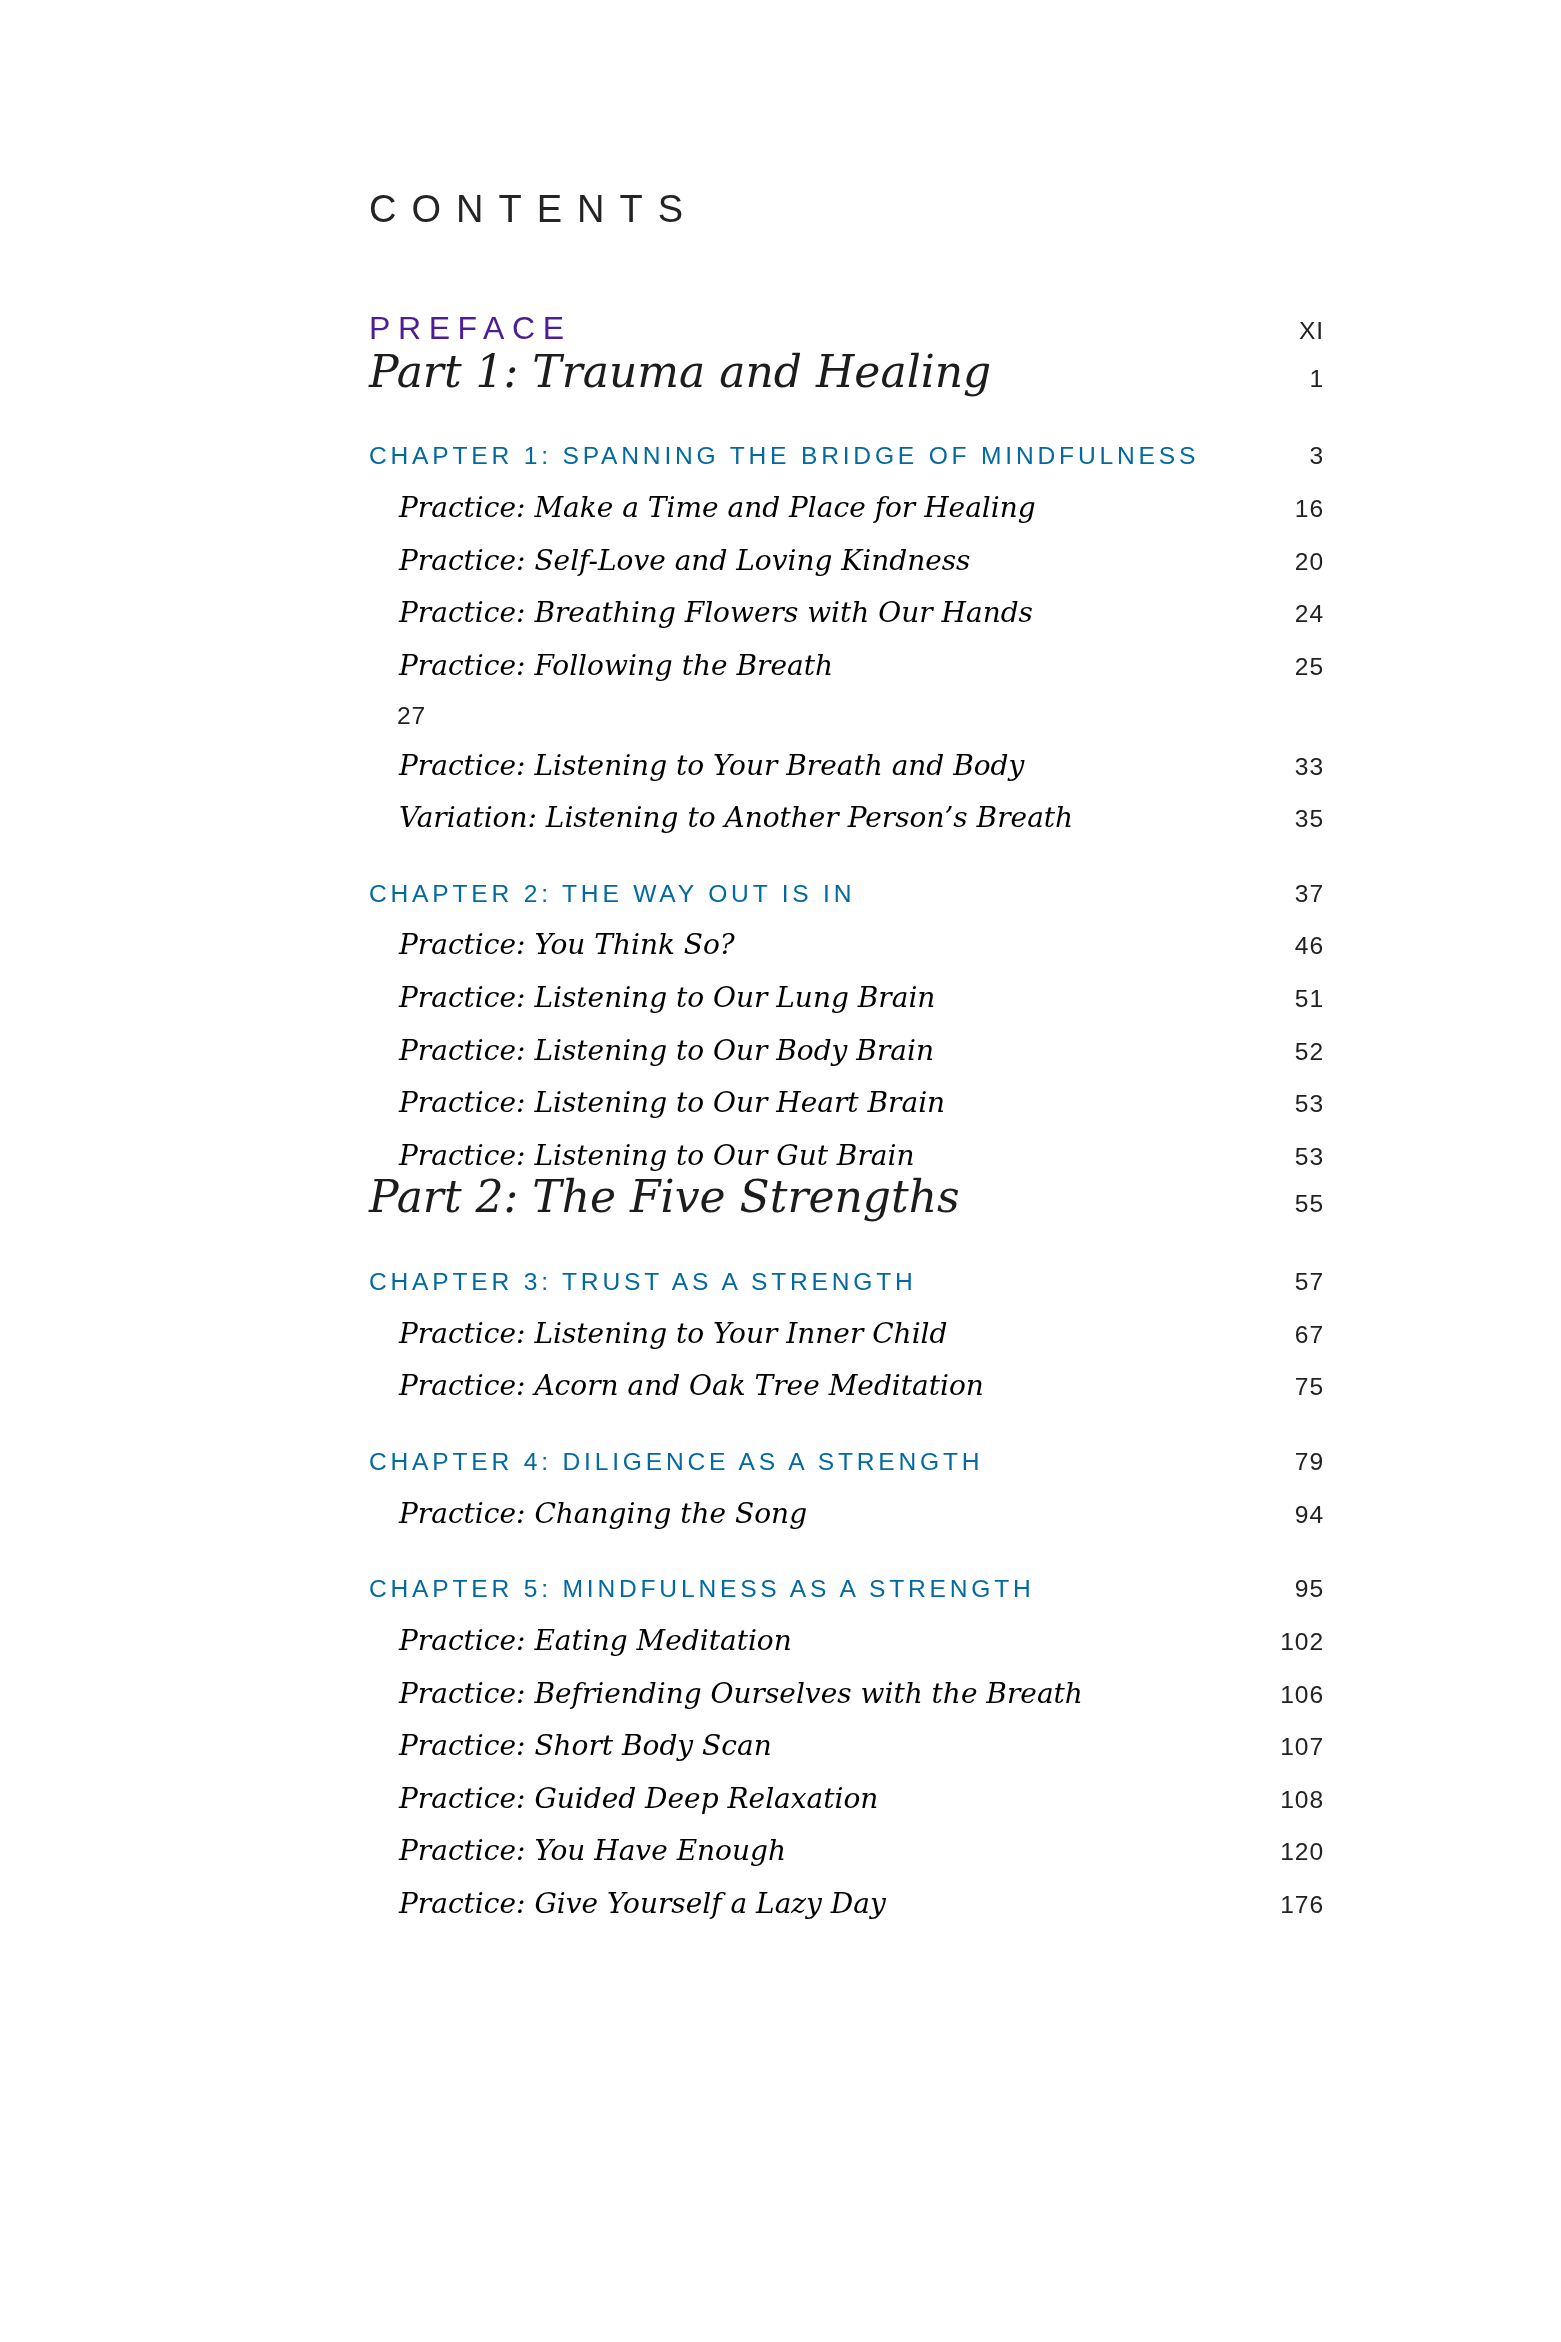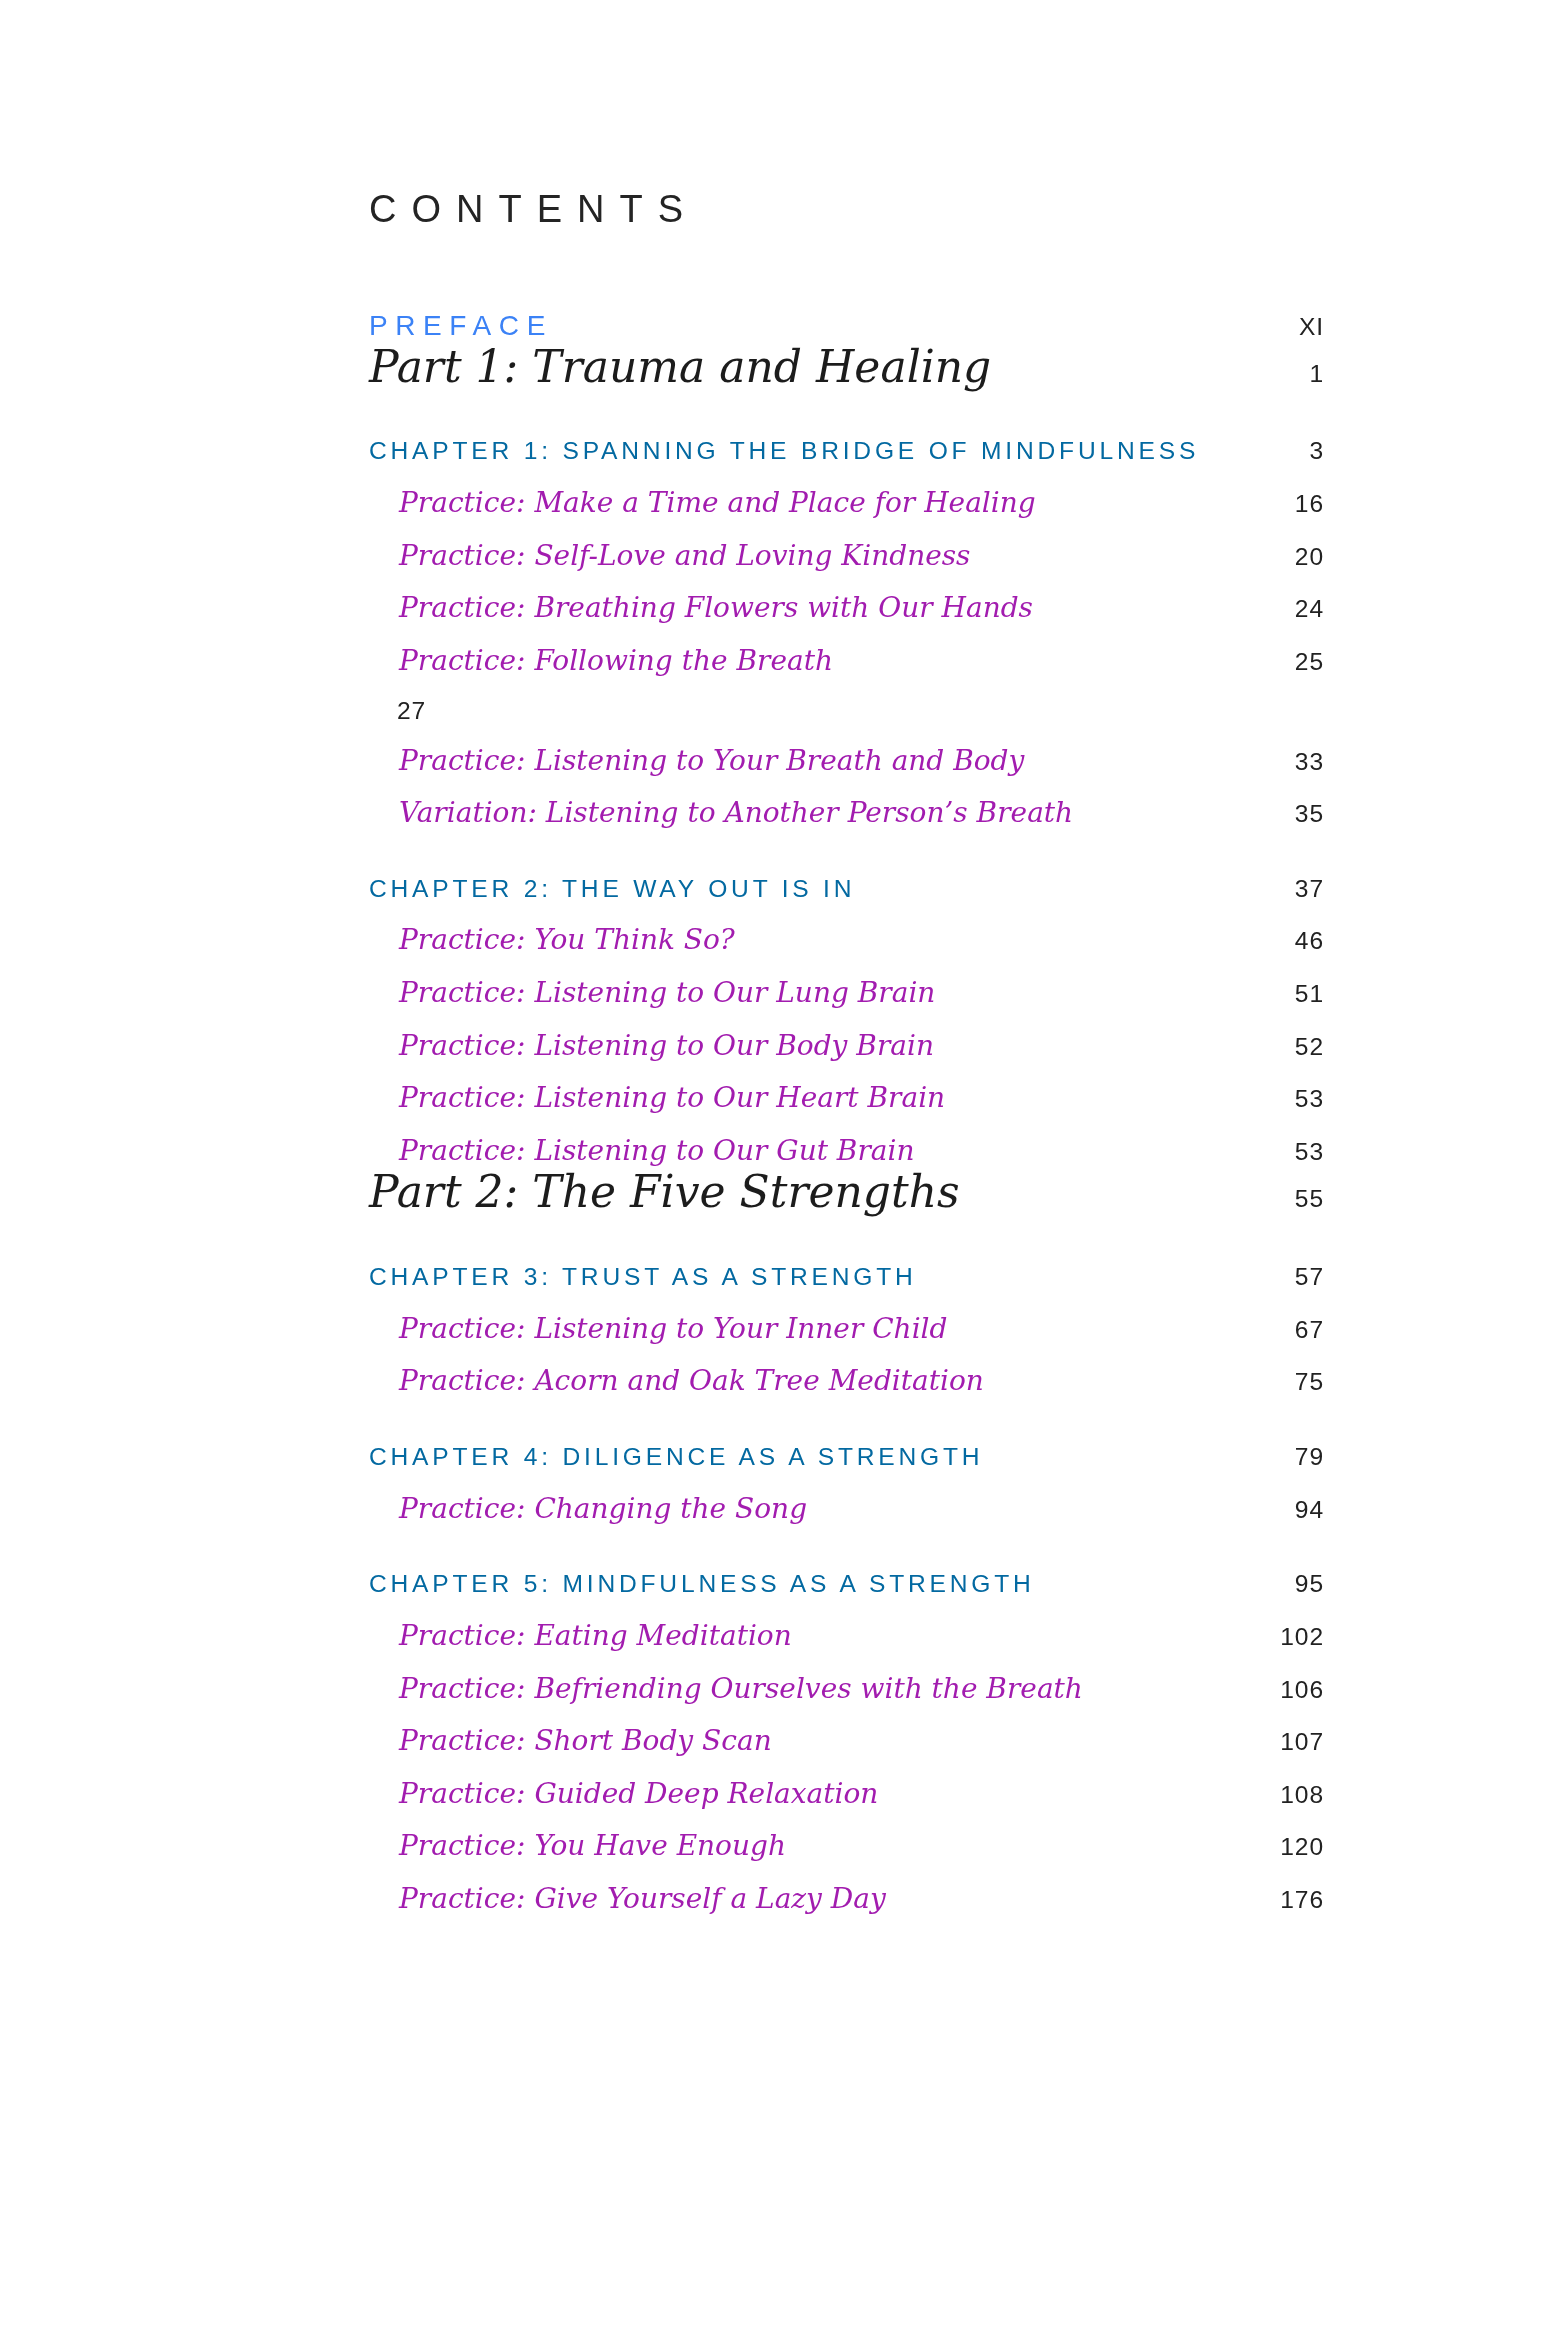--- a/index.html
+++ b/index.html
@@ -37,23 +37,23 @@
     font-size: 24.6px;
     letter-spacing: 0.9px;
     color: #222222;
     white-space: nowrap;
     flex: none;
     margin-left: 28px;
   }
   .preface-row { margin-top: 79px; }
   .preface-row .label {
     font-family: "Liberation Sans", sans-serif;
-    font-size: 28px;
+    font-size: 32px;
     letter-spacing: 7.6px;
-    color: #3b82f6;
+    color: #4c1d95;
     white-space: nowrap;
   }
   .part-row { }
   .part-row .label {
     font-family: "DejaVu Serif", serif;
     font-style: italic;
     font-weight: 400;
     font-size: 44px;
     line-height: 1.15;
     color: #1c1c1c;
@@ -67,21 +67,21 @@
     letter-spacing: 3.8px;
     color: #0369a1;
     white-space: nowrap;
   }
   .practice-row { margin-top: 19px; }
   .practice-row .label {
     font-family: "DejaVu Serif", serif;
     font-style: italic;
     font-size: 28px;
     line-height: 1.2;
-    color: #a21caf;
+    color: #000000;
     padding-left: 30px;
     white-space: nowrap;
   }
 </style>
 </head>
 <body>
 
 <main class="page">
 
   <h1 class="page-title">CONTENTS</h1>

